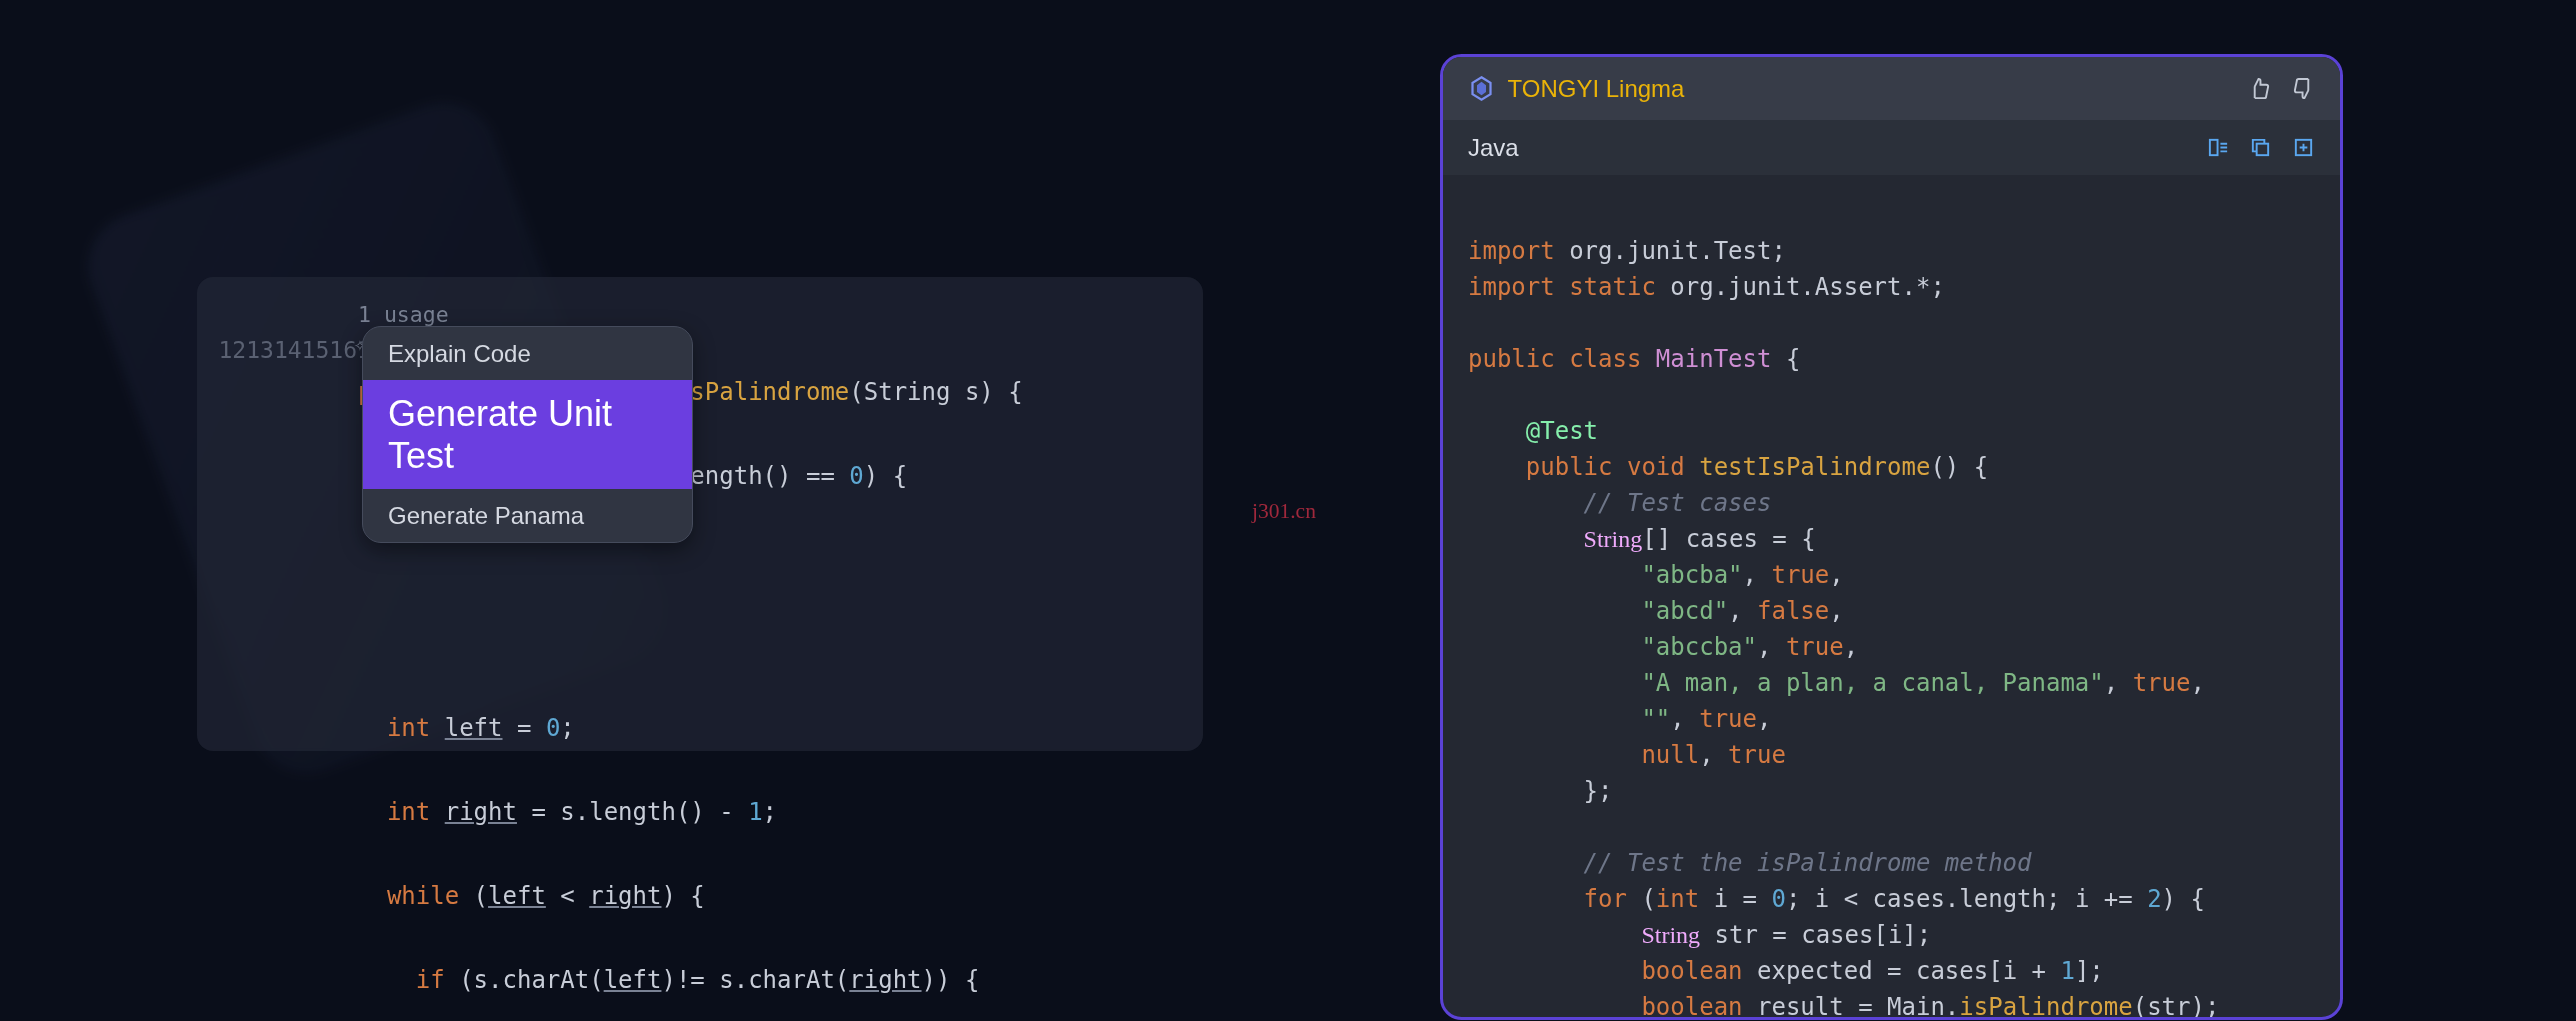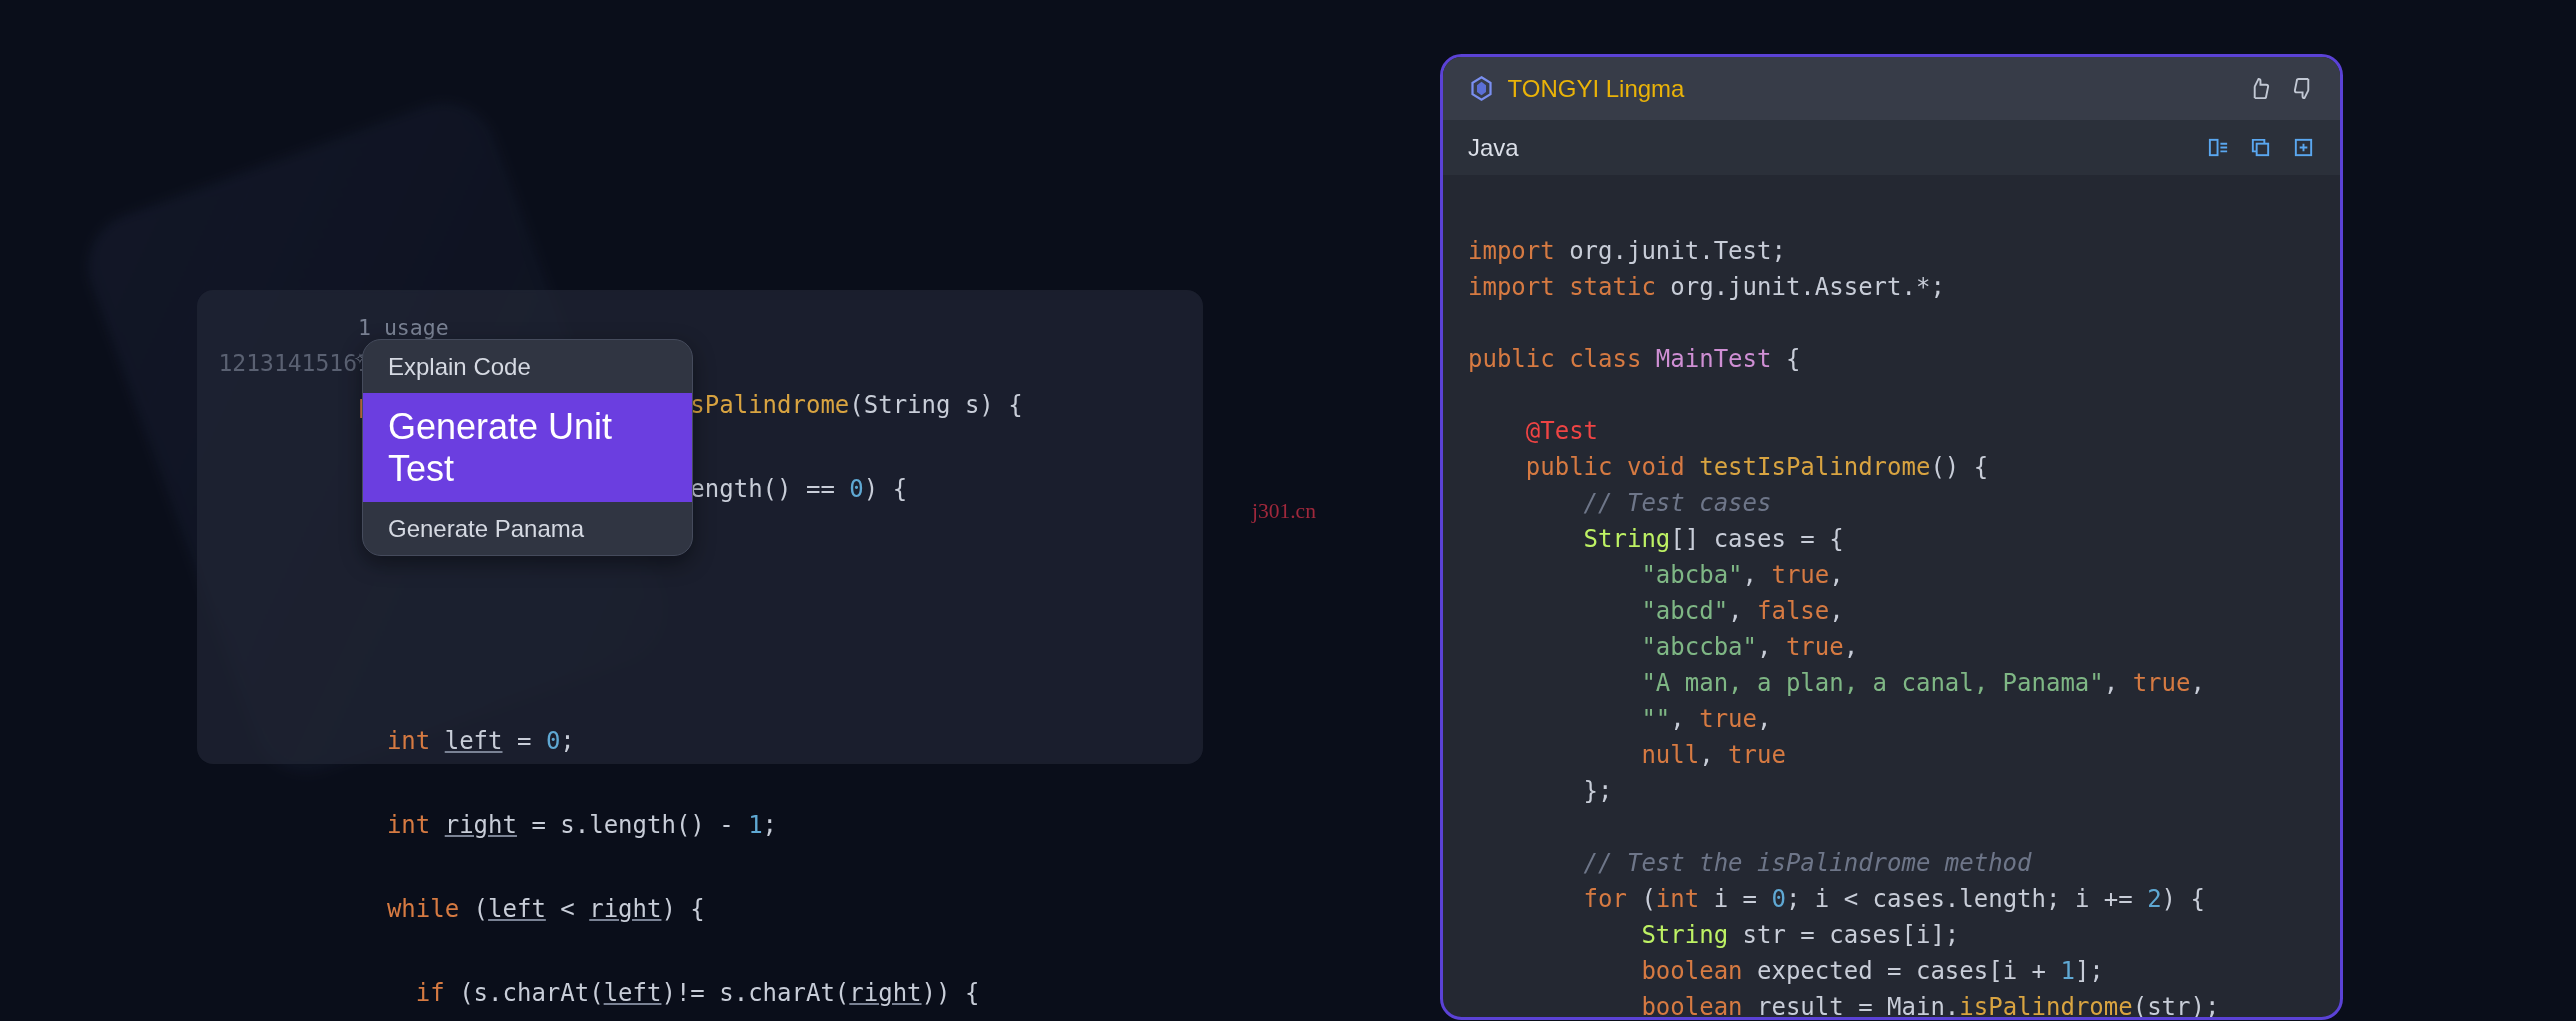--- a/index.html
+++ b/index.html
@@ -20,21 +20,21 @@
   background: linear-gradient(135deg, rgba(60,70,110,0.15), rgba(40,50,80,0.08));
   border-radius: 54px;
   transform: rotate(-20deg);
   filter: blur(5.4px);
 }
 
 
 .editor-panel {
   position: absolute;
   left: 197px;
-  top: 290px;
+  top: 277px;
   width: 1006px;
   height: 474px;
   background: rgba(35,40,55,0.65);
   border-radius: 16px;
   overflow: visible;
   backdrop-filter: blur(1.8px);
 }
 .usage-hint {
   position: absolute;
   top: 25px;
@@ -158,27 +158,27 @@
 .assistant-code {
   padding: 21.5px 25px;
   font-size: 24px;
   line-height: 36px;
   color: #c8cdd8;
   white-space: pre;
 }
 
 
 .kw { color: #d67a42; }
-.type { color: #bef264; }
+.type { color: #f0abfc; font-family: Liberation Serif, serif; }
 .fn { color: #d9a441; }
 .str { color: #7fb785; }
 .num { color: #5fa8d3; }
 .bool { color: #d67a42; }
 .comment { color: #6e7689; font-style: italic; }
-.anno { color: #ef4444; }
+.anno { color: #86efac; }
 .cls { color: #cf8fd4; }
 .pkg { color: #c8cdd8; }
 .under { text-decoration: underline; text-decoration-color: #7a8294; }
 
 .watermark {
   position: absolute;
   left: 1252px;
   top: 499px;
   color: #a0283c;
   font-size: 21.5px;

